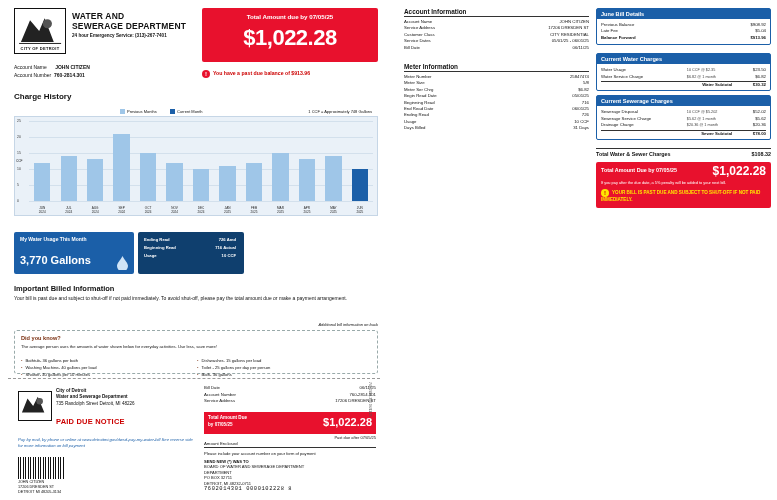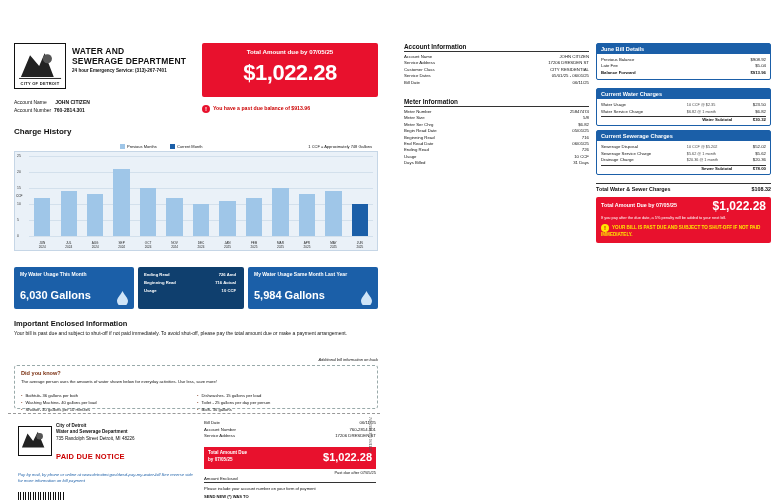--- a/index.html
+++ b/index.html
@@ -6,21 +6,21 @@
   html, body { margin:0; padding:0; }
   body {
     width: 777px; height: 500px;
     background: #ffffff;
     font-family: "Liberation Sans", sans-serif;
     font-size: 5px;
     color: #111;
     position: relative;
     overflow: hidden;
   }
-  .page { position:absolute; inset:0;margin-top:35px; }
+  .page { position:absolute; inset:0; }
   .left { position:absolute; left:0; top:0; width:392px; height:500px; }
   .right { position:absolute; left:398px; top:0; width:379px; height:500px; }
 
   
   .logo-box {
     position:absolute; left:14px; top:8px; width:52px; height:46px;
     border:1px solid #111; background:#fff;
   }
   .logo-inner { position:absolute; inset:2px; overflow:hidden; }
   .logo-text { position:absolute; bottom:2px; left:0; width:100%; text-align:center; font-size:4px; font-weight:bold; letter-spacing:.3px;}
@@ -249,44 +249,37 @@
           <div>MAR<br>2025</div>
           <div>APR<br>2025</div>
           <div>MAY<br>2025</div>
           <div>JUN<br>2025</div>
         </div>
       <div style="position:absolute;left:1px;top:42px;font-size:3.2px;">CCF</div>
     </div>
 
     <div class="ibox b1">
       <div class="t">My Water Usage This Month</div>
-      <div class="v">6,030 Gallons</div>
+      <div class="v">3,770 Gallons</div>
       <svg class="drop" viewBox="0 0 11 14">
           <path d="M5.5 0 C8 5 11 7 11 10 a5.5 5.5 0 0 1 -11 0 C0 7 3 5 5.5 0 Z" fill="#cfe4f7"></path>
         </svg>
     </div>
 
     <div class="ibox b2">
       <div class="kv" style="top:5px;left:6px;">Ending Read</div>
       <div class="kv" style="top:5px;right:8px;">726 Amd</div>
       <div class="kv" style="top:13px;left:6px;">Beginning Read</div>
       <div class="kv" style="top:13px;right:8px;">716 Actual</div>
       <div class="kv" style="top:21px;left:6px;">Usage</div>
       <div class="kv" style="top:21px;right:8px;">10 CCF</div>
     </div>
 
-    <div class="ibox b3">
-      <div class="t">My Water Usage Same Month Last Year</div>
-      <div class="v">5,984 Gallons</div>
-      <svg class="drop" viewBox="0 0 11 14">
-          <path d="M5.5 0 C8 5 11 7 11 10 a5.5 5.5 0 0 1 -11 0 C0 7 3 5 5.5 0 Z" fill="#cfe4f7"></path>
-        </svg>
-    </div>
-
-    <div class="iat">Important Enclosed Information</div>
+
+    <div class="iat">Important Billed Information</div>
     <div class="iap">Your bill is past due and subject to shut-off if not paid immediately.  To avoid shut-off, please pay the total amount due or make a payment arrangement.</div>
     <div class="addl">Additional bill information on back</div>
 
     <div class="dyk">
       <h4>Did you know?</h4>
       <p>The average person uses the amounts of water shown below for everyday activities.  Use less, save more!</p>
       <ul id="dyk-list">
           <li>Bathtub- 36 gallons per bath</li>
           <li>Dishwasher- 15 gallons per load</li>
           <li>Washing Machine- 40 gallons per load</li>

